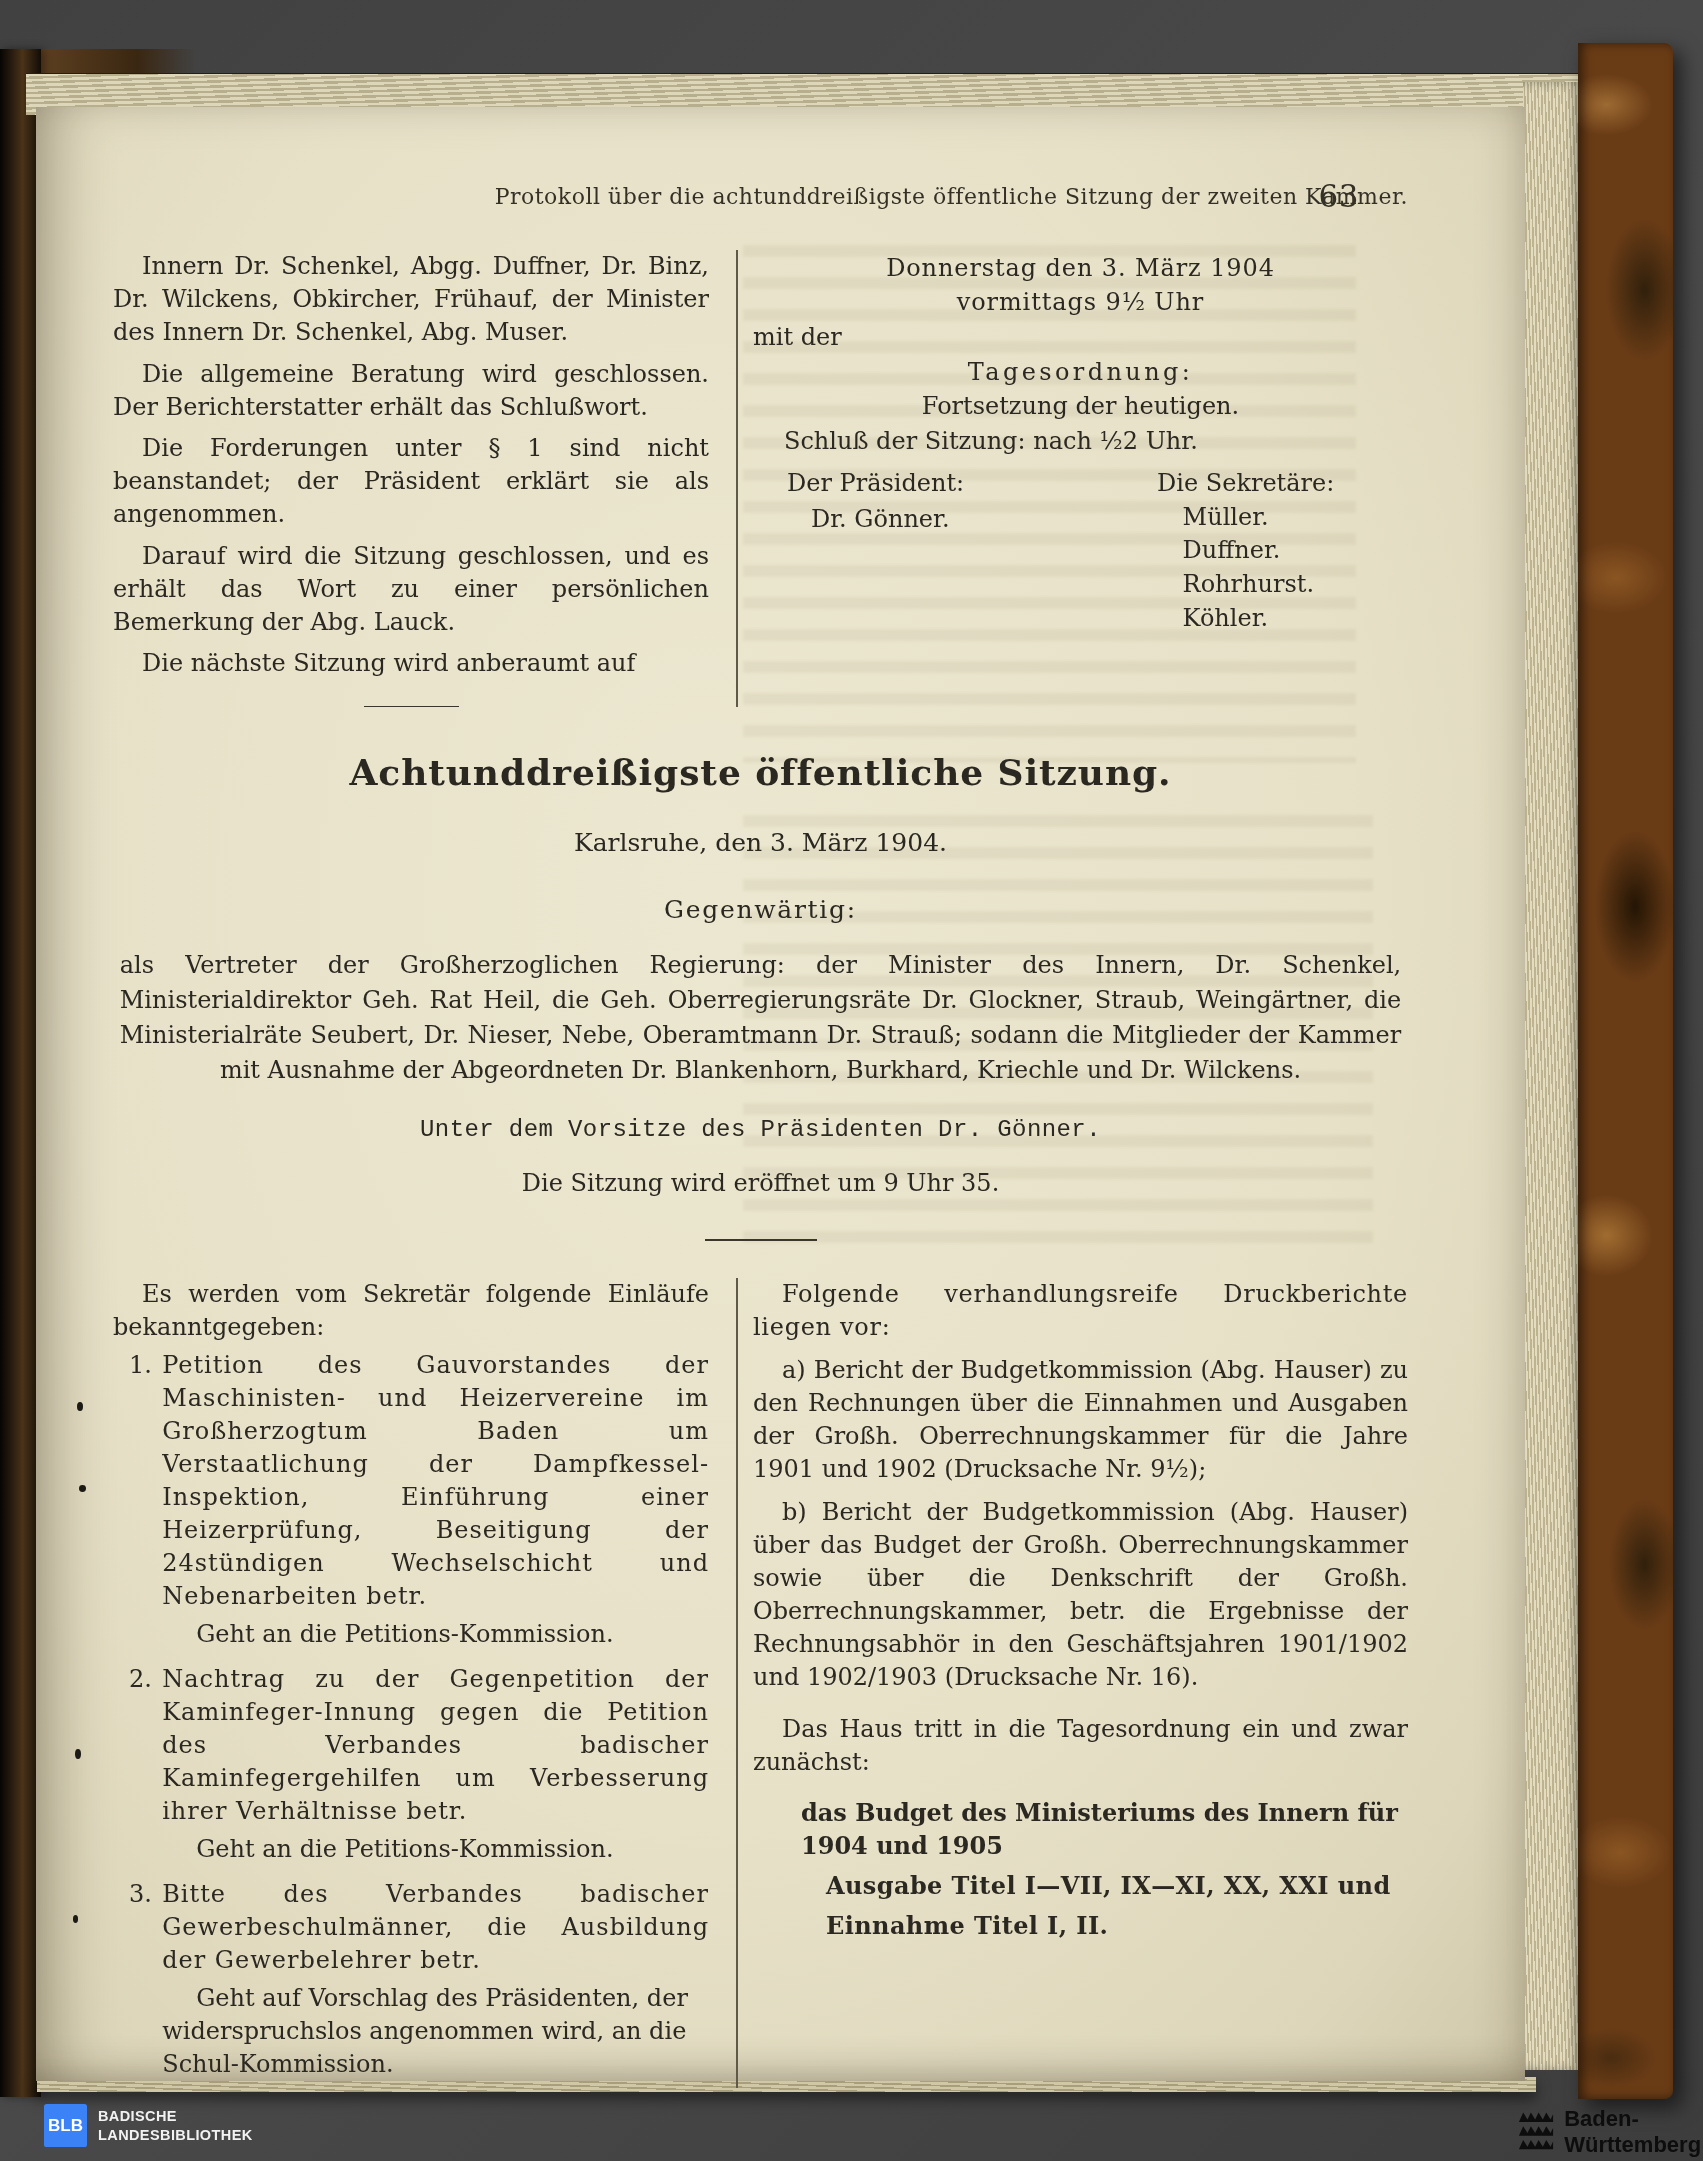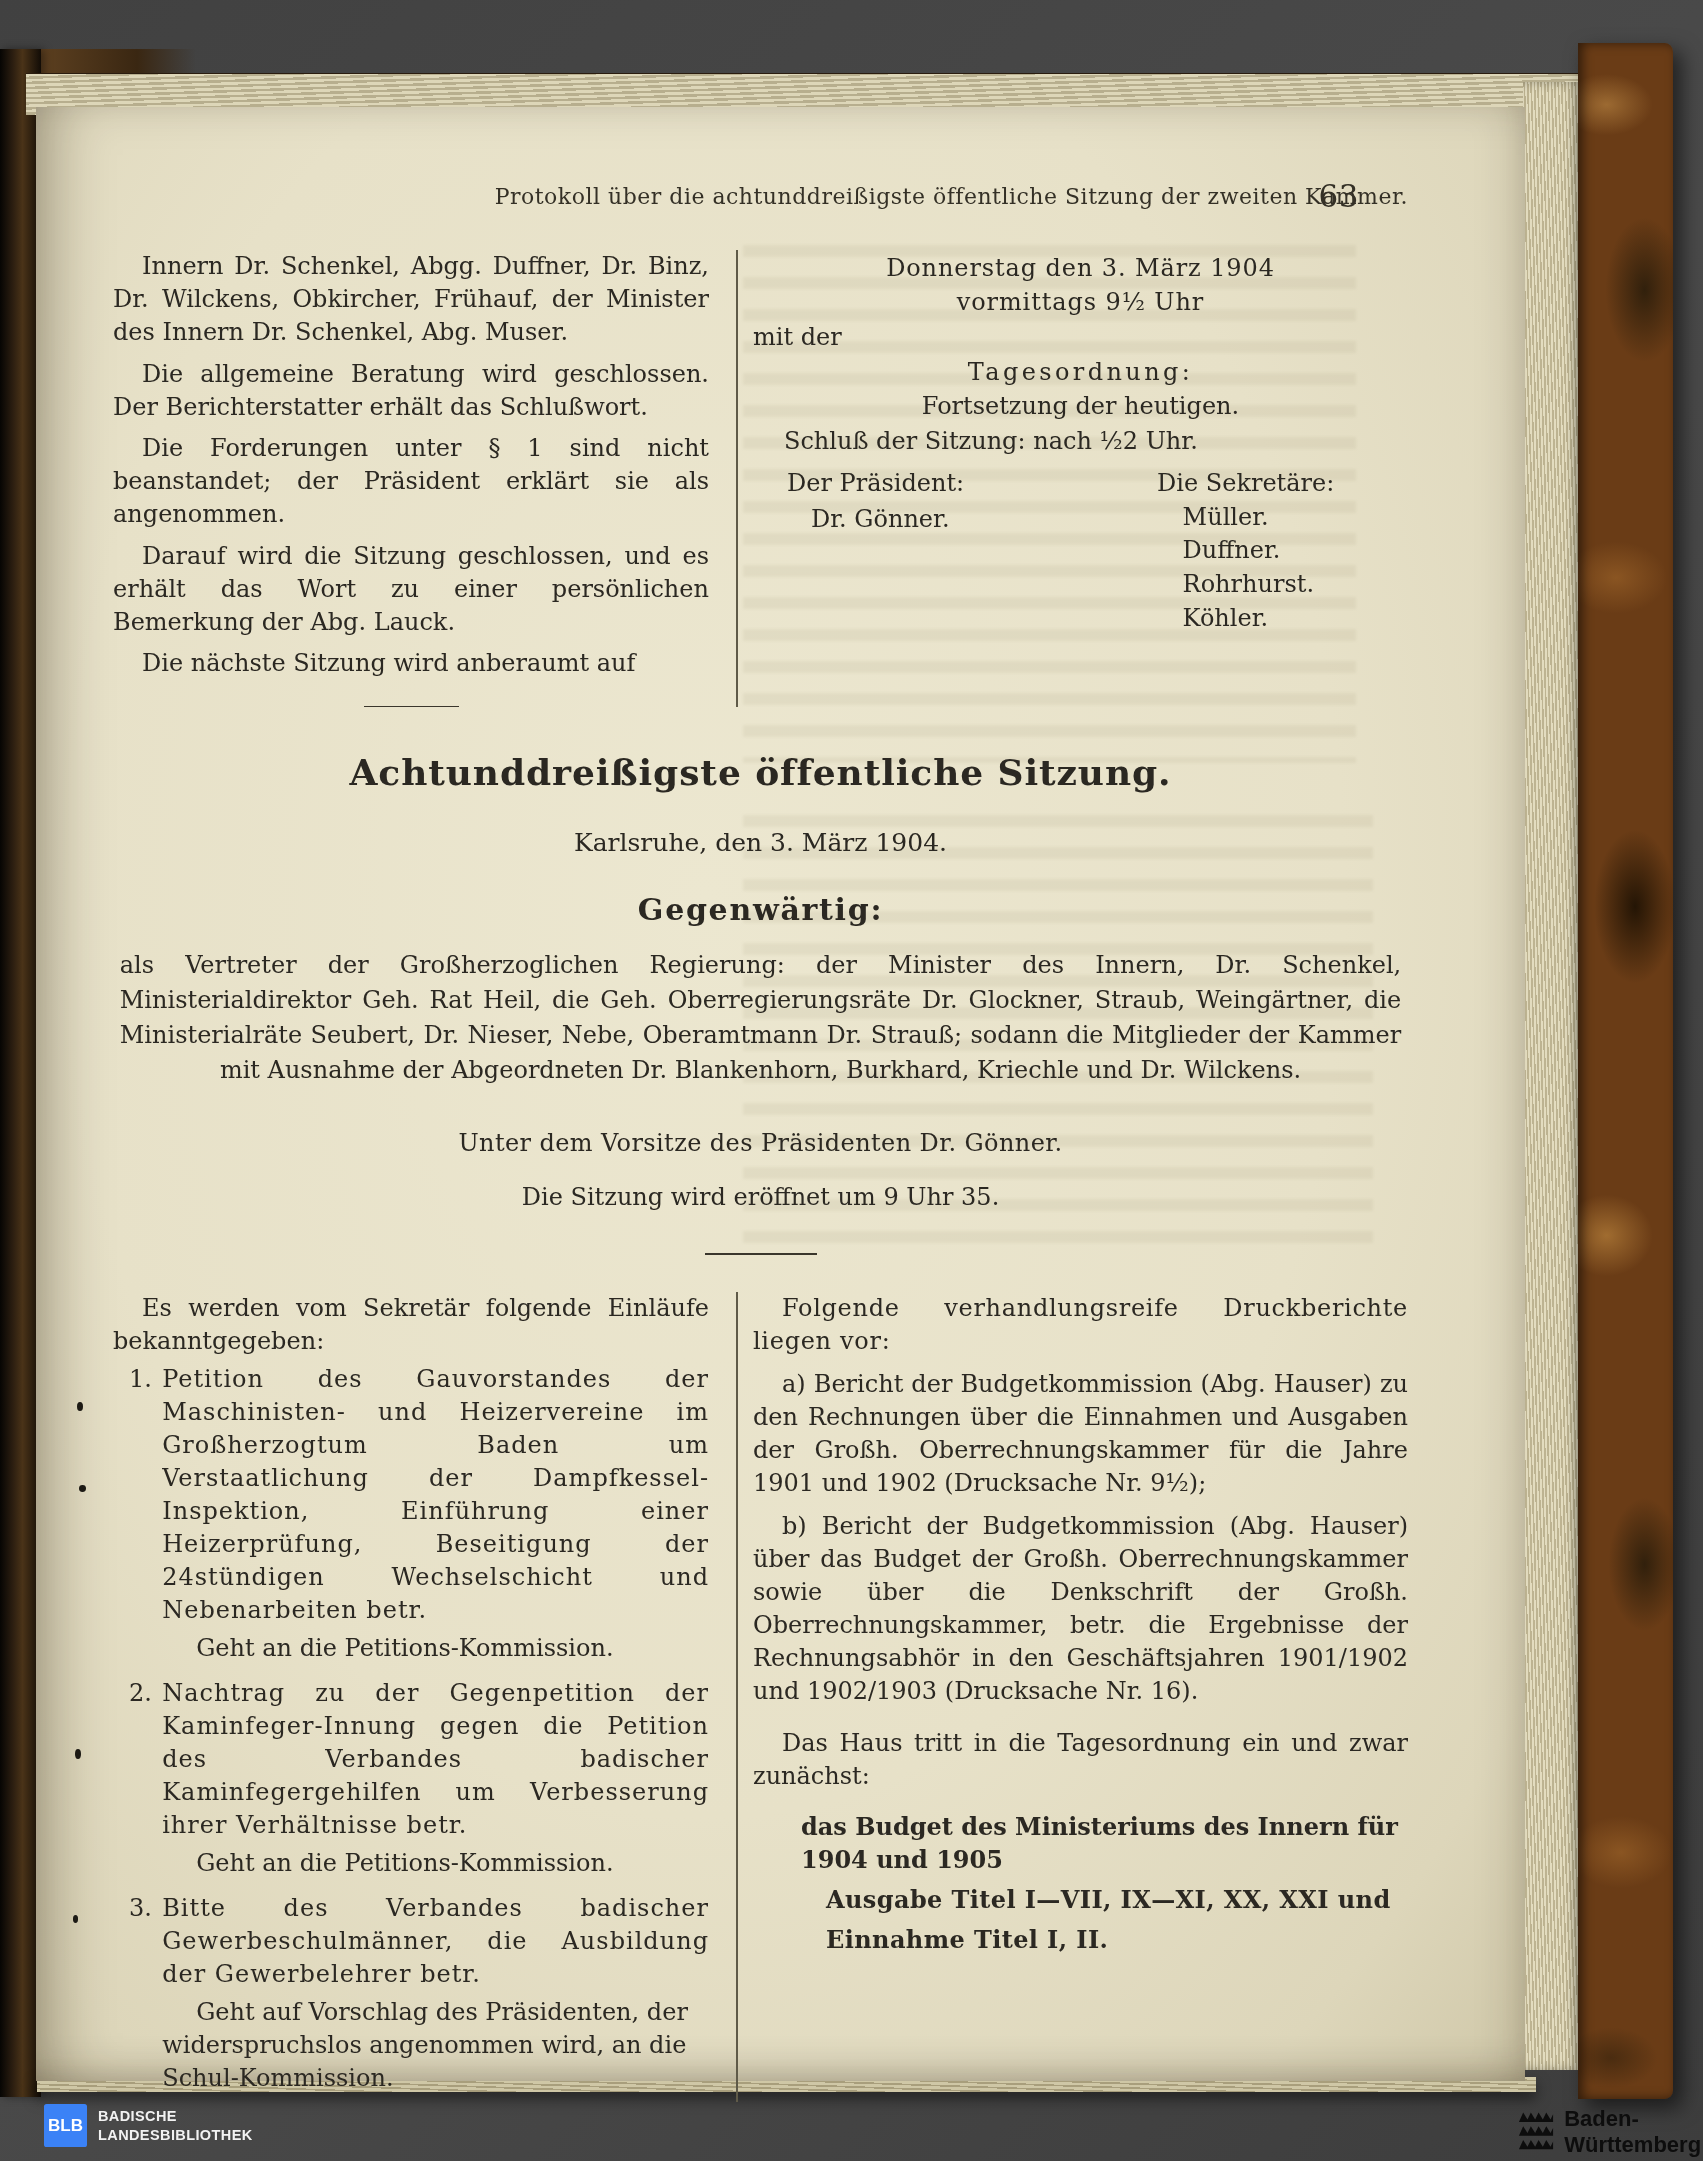--- a/index.html
+++ b/index.html
@@ -59,23 +59,23 @@
   .end-rule{width:95px;height:1.7px;background:#3a362c;margin:25.6px auto 0 auto;}
   .rc-line{margin-top:1.7px;}
   .rc-date{letter-spacing:0.9px;}
   .sig-row{display:flex;margin-top:8.5px;}
   .sig-left{flex:1;padding-left:34px;}
   .sig-right{flex:1;padding-left:119px;}
   .sig-name{padding-left:24px;margin-top:3.4px;}
   .sec-name{padding-left:25.6px;margin-top:0.9px;}
   .heading{margin-top:49px;text-align:center;font-size:36px;font-weight:bold;letter-spacing:0.9px;}
   .place-date{margin-top:37px;text-align:center;font-size:25px;}
-  .present-label{margin-top:34px;text-align:center;font-size:30px;font-weight:bold;letter-spacing:1.7px;}
+  .present-label{margin-top:34px;text-align:center;font-size:25px;font-weight:normal;letter-spacing:1.7px;}
   .present-text{margin-top:22px;font-size:24px;line-height:35px;text-align:justify;text-align-last:center;padding:0 6.8px;}
-  .chair-line{margin-top:39px;text-align:center;letter-spacing:0.4px;}
+  .chair-line{margin-top:25px;text-align:center;letter-spacing:0.4px;font-family:Liberation Mono, monospace;}
   .opening-line{margin-top:21px;text-align:center;}
   .mid-rule{width:112px;height:1.7px;background:#3a362c;margin:39px auto 0 auto;}
   .cols-bottom{margin-top:37px;min-height:716px;}
   .intro{text-indent:29px;text-align:justify;}
   .list{margin-top:5.1px;}
   .item{display:flex;margin-top:5.1px;}
   .item-num{width:39px;text-align:right;padding-right:10.2px;flex:0 0 auto;}
   .item-body{flex:1;}
   .item-text{text-align:justify;letter-spacing:1px;}
   .referral{margin:5.1px 0 6.8px 0;text-indent:34px;}

